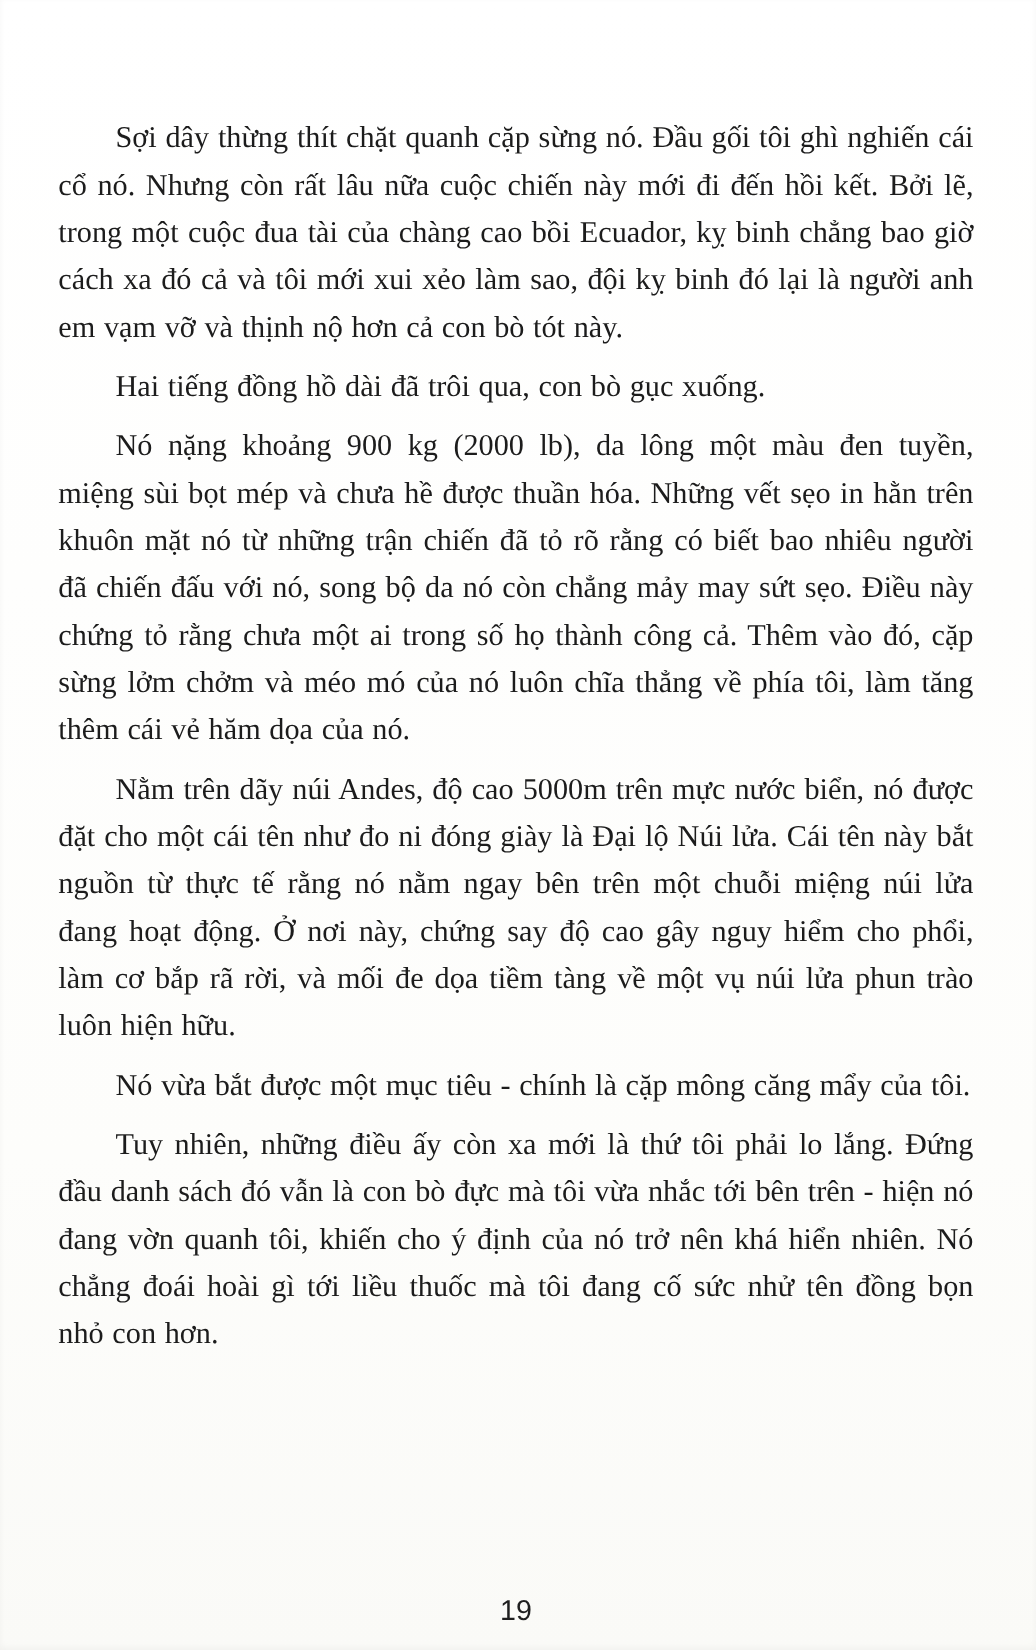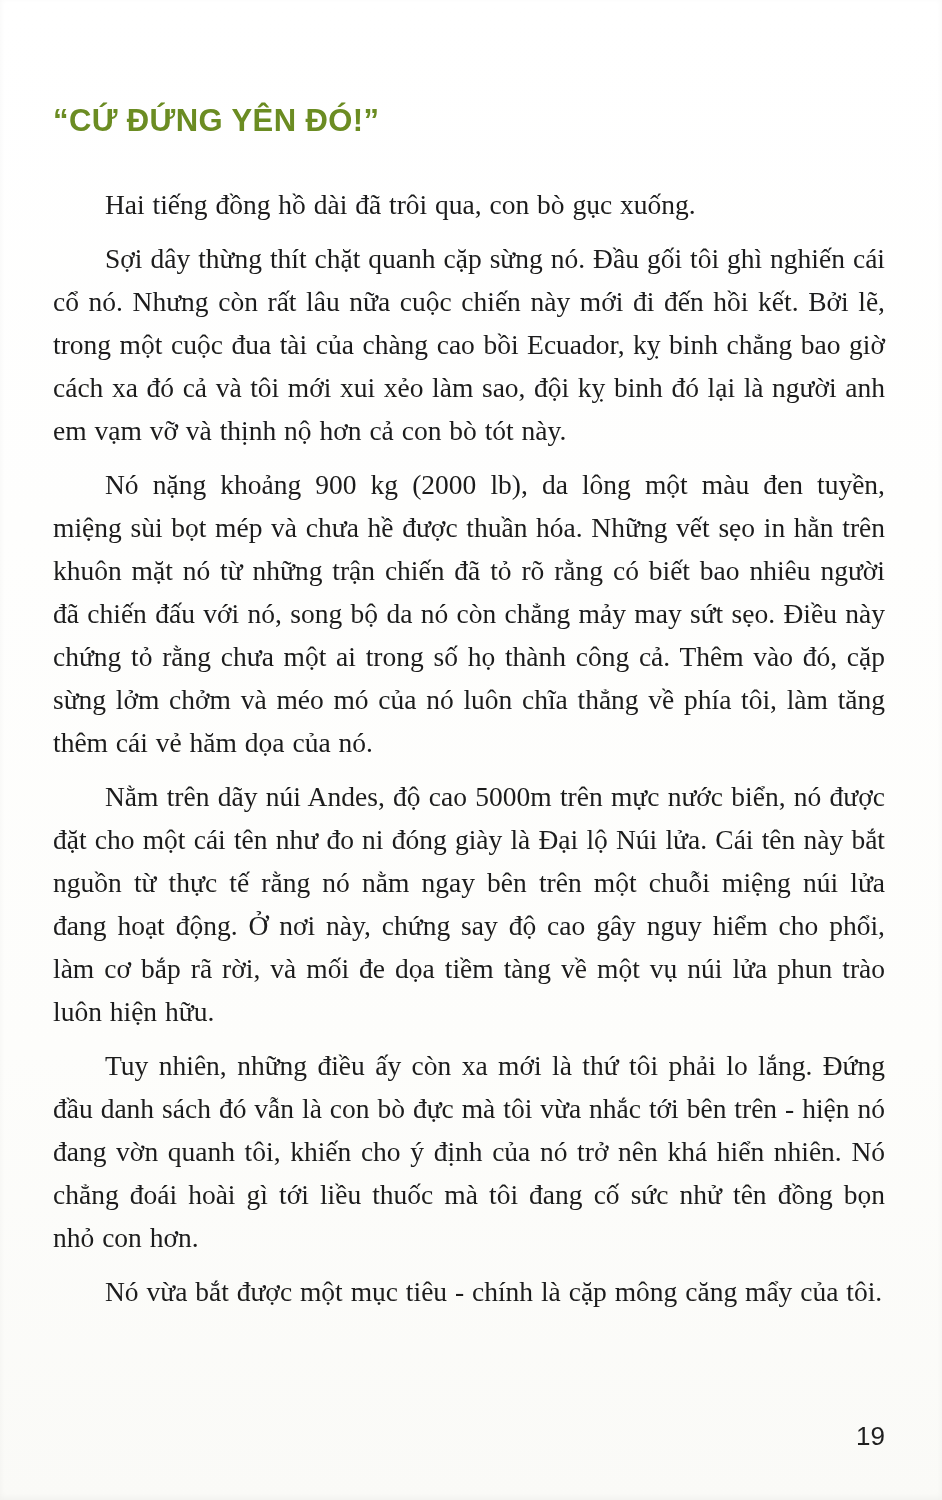--- a/index.html
+++ b/index.html
@@ -34,42 +34,41 @@
     font-size: 27.5px;
     line-height: 43px;
     color: #1c1c1c;
     text-align: justify;
     text-indent: 52px;
     margin: 0 0 11px 0;
     word-spacing: 1px;
   }
   .footer {
     margin-top: auto;
-    padding-bottom: 48px;
-    text-align: right;
+    padding-bottom: 20px;
+    text-align: center;
   }
   .page-number {
     font-family: "Liberation Sans", sans-serif;
     font-size: 26px;
     color: #1f1f1f;
   }
 </style>
 </head>
 <body>
 
 <div class="page">
 
-  <h1 class="heading">“CỨ ĐỨNG YÊN ĐÓ!”</h1>
 
   <div class="body-text">
+    <p>Sợi dây thừng thít chặt quanh cặp sừng nó. Đầu gối tôi ghì nghiến cái cổ nó. Nhưng còn rất lâu nữa cuộc chiến này mới đi đến hồi kết. Bởi lẽ, trong một cuộc đua tài của chàng cao bồi Ecuador, kỵ binh chẳng bao giờ cách xa đó cả và tôi mới xui xẻo làm sao, đội kỵ binh đó lại là người anh em vạm vỡ và thịnh nộ hơn cả con bò tót này.</p>
     <p>Hai tiếng đồng hồ dài đã trôi qua, con bò gục xuống.</p>
-    <p>Sợi dây thừng thít chặt quanh cặp sừng nó. Đầu gối tôi ghì nghiến cái cổ nó. Nhưng còn rất lâu nữa cuộc chiến này mới đi đến hồi kết. Bởi lẽ, trong một cuộc đua tài của chàng cao bồi Ecuador, kỵ binh chẳng bao giờ cách xa đó cả và tôi mới xui xẻo làm sao, đội kỵ binh đó lại là người anh em vạm vỡ và thịnh nộ hơn cả con bò tót này.</p>
     <p>Nó nặng khoảng 900 kg (2000 lb), da lông một màu đen tuyền, miệng sùi bọt mép và chưa hề được thuần hóa. Những vết sẹo in hằn trên khuôn mặt nó từ những trận chiến đã tỏ rõ rằng có biết bao nhiêu người đã chiến đấu với nó, song bộ da nó còn chẳng mảy may sứt sẹo. Điều này chứng tỏ rằng chưa một ai trong số họ thành công cả. Thêm vào đó, cặp sừng lởm chởm và méo mó của nó luôn chĩa thẳng về phía tôi, làm tăng thêm cái vẻ hăm dọa của nó.</p>
     <p>Nằm trên dãy núi Andes, độ cao 5000m trên mực nước biển, nó được đặt cho một cái tên như đo ni đóng giày là Đại lộ Núi lửa. Cái tên này bắt nguồn từ thực tế rằng nó nằm ngay bên trên một chuỗi miệng núi lửa đang hoạt động. Ở nơi này, chứng say độ cao gây nguy hiểm cho phổi, làm cơ bắp rã rời, và mối đe dọa tiềm tàng về một vụ núi lửa phun trào luôn hiện hữu.</p>
+    <p>Nó vừa bắt được một mục tiêu - chính là cặp mông căng mẩy của tôi.</p>
     <p>Tuy nhiên, những điều ấy còn xa mới là thứ tôi phải lo lắng. Đứng đầu danh sách đó vẫn là con bò đực mà tôi vừa nhắc tới bên trên - hiện nó đang vờn quanh tôi, khiến cho ý định của nó trở nên khá hiển nhiên. Nó chẳng đoái hoài gì tới liều thuốc mà tôi đang cố sức nhử tên đồng bọn nhỏ con hơn.</p>
-    <p>Nó vừa bắt được một mục tiêu - chính là cặp mông căng mẩy của tôi.</p>
   </div>
 
   <div class="footer">
     <span class="page-number">19</span>
   </div>
 
 </div>
 
 </body></html>

